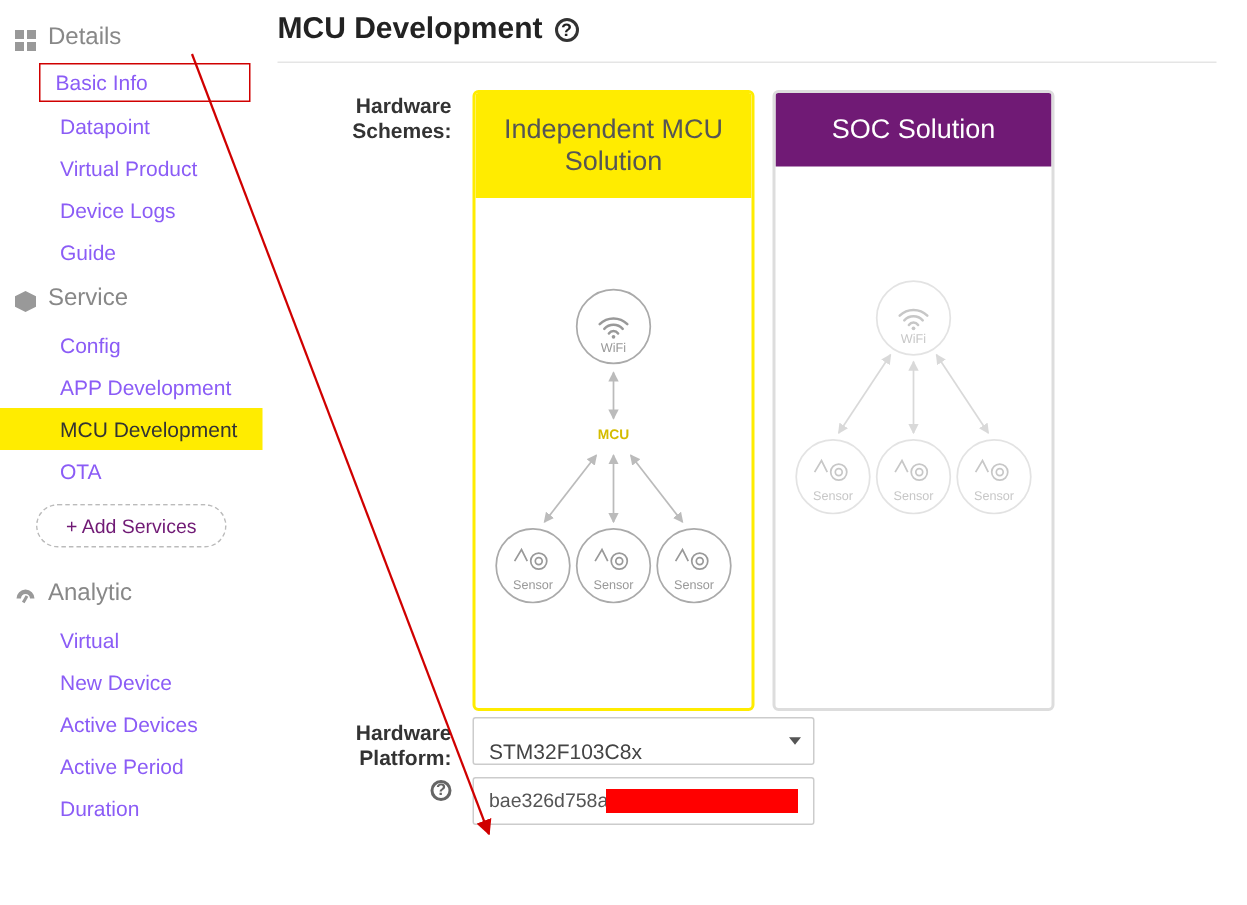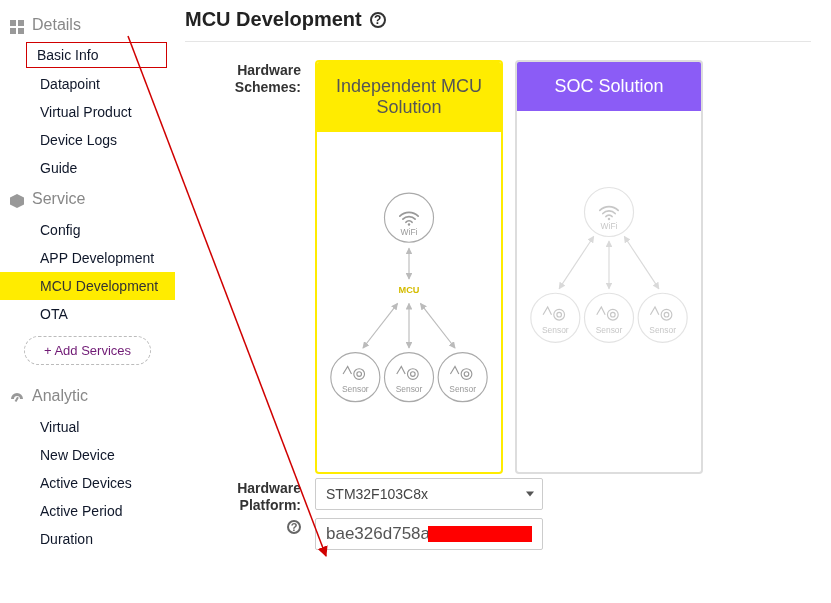--- a/index.html
+++ b/index.html
@@ -1,47 +1,47 @@
 <!DOCTYPE html>
 <html><head>
 <meta charset="utf-8">
 <style>
 *{box-sizing:border-box;margin:0;padding:0;font-family:"Helvetica Neue",Arial,sans-serif}
 body{width:831px;height:603px;background:#fff;color:#333;position:relative;overflow:hidden}
 .sidebar{width:175px;float:left;padding:8px 0;font-size:14px}
 .sec-head{display:flex;align-items:flex-end;gap:8px;color:#888;padding:8px 10px;font-size:16px}
 .sec-head .ico{width:14px;height:14px;display:inline-block}
-.nav-item{padding:6px 10px 6px 40px;color:#0f172a;cursor:pointer;font-size:14px}
+.nav-item{padding:6px 10px 6px 40px;color:#8b5cf6;cursor:pointer;font-size:14px}
 .nav-item.boxed{border:1px solid #d00000;margin:0 8px 2px 26px;padding:4px 10px}
 .nav-item.active{background:#ffec00;color:#333}
 .add-btn{margin:8px 24px 14px;border:1px dashed #bbb;border-radius:16px;text-align:center;padding:6px;color:#701a75;font-size:13px;cursor:pointer}
 .main{margin-left:175px;padding:4px 20px 20px 10px}
 h1{font-size:20px;font-weight:700;color:#222;display:flex;align-items:center;gap:8px;padding:4px 0 10px}
 hr{border:none;border-top:1px solid #e5e5e5;margin-bottom:18px}
 .row{display:flex;align-items:flex-start;margin-bottom:4px}
 .row .lab{width:130px;text-align:right;padding-right:14px;font-weight:700;font-size:14px;color:#333;padding-top:2px;line-height:1.2}
 .row .val{flex:1}
 .schemes{display:flex;gap:12px}
 .card{width:188px;border:2px solid #ddd;border-radius:4px;overflow:hidden}
 .card.sel{border-color:#ffec00}
 .card-title{text-align:center;padding:14px 6px;font-size:18px}
 .card.sel .card-title{background:#ffec00;color:#555}
-.card-title.gray{background:#8b5cf6;color:#fff}
+.card-title.gray{background:#701a75;color:#fff}
 .card-body{height:340px;position:relative}
 svg.topo{width:100%;height:100%}
 .circ{fill:#fff;stroke:#ccc;stroke-width:1.5}
 .sel .circ{stroke:#aaa}
 .circ-lbl{font-size:11px;fill:#999;text-anchor:middle}
 .mcu-lbl{font-size:12px;fill:#d4bc00;text-anchor:middle;font-weight:600}
 .arrow{stroke:#bbb;stroke-width:1.5;marker-end:url(#ah);marker-start:url(#ahs)}
 .wifi-arc{fill:none;stroke:#999;stroke-width:2.2;stroke-linecap:round}
 .sensor-path{fill:none;stroke:#999;stroke-width:1.5}
 .sel-input{width:228px;height:32px;border:1px solid #ccc;border-radius:2px;padding:0 10px;font-size:14px;color:#444;background:#fff;position:relative}
 .caret{position:absolute;right:8px;top:50%;transform:translateY(-50%);width:0;height:0;border-left:4px solid transparent;border-right:4px solid transparent;border-top:5px solid #555}
-.txt-input{width:228px;height:32px;border:1px solid #ccc;border-radius:2px;padding:0 10px;font-size:17px;color:#555;display:flex;align-items:center}
+.txt-input{width:228px;height:32px;border:1px solid #ccc;border-radius:2px;padding:0 10px;font-size:13px;color:#555;display:flex;align-items:center}
 .redblock{display:inline-block;width:130px;height:16px;background:#f00;margin-left:-2px}
 .help-ico{display:inline-block;width:16px;height:16px;border:2px solid #333;border-radius:50%;font-size:12px;font-weight:700;line-height:13px;text-align:center}
 .help-ico.sm{width:14px;height:14px;border-color:#666;color:#666;font-size:11px;line-height:11px}
 svg.annot{position:absolute;left:0;top:0;pointer-events:none;width:831px;height:603px}
 </style>
 </head>
 <body>
 
 <div class="sidebar">
   <div class="sec-head">
@@ -187,21 +187,21 @@
             </svg>
           </div>
         </div>
       </div>
     </div>
   </div>
 
   <div class="row">
     <div class="lab">Hardware Platform:</div>
     <div class="val">
-      <div class="sel-input" style="position:relative;display:flex;align-items:center">
+      <div class="sel-input" style="position:relative;display:flex;align-items:flex-end">
         <span>STM32F103C8x</span>
         <span class="caret"></span>
       </div>
     </div>
   </div>
 
   <div class="row">
     <div class="lab" style="display:flex;justify-content:flex-end;align-items:flex-start;gap:4px">
       <span class="help-ico sm">?</span>
     </div>

